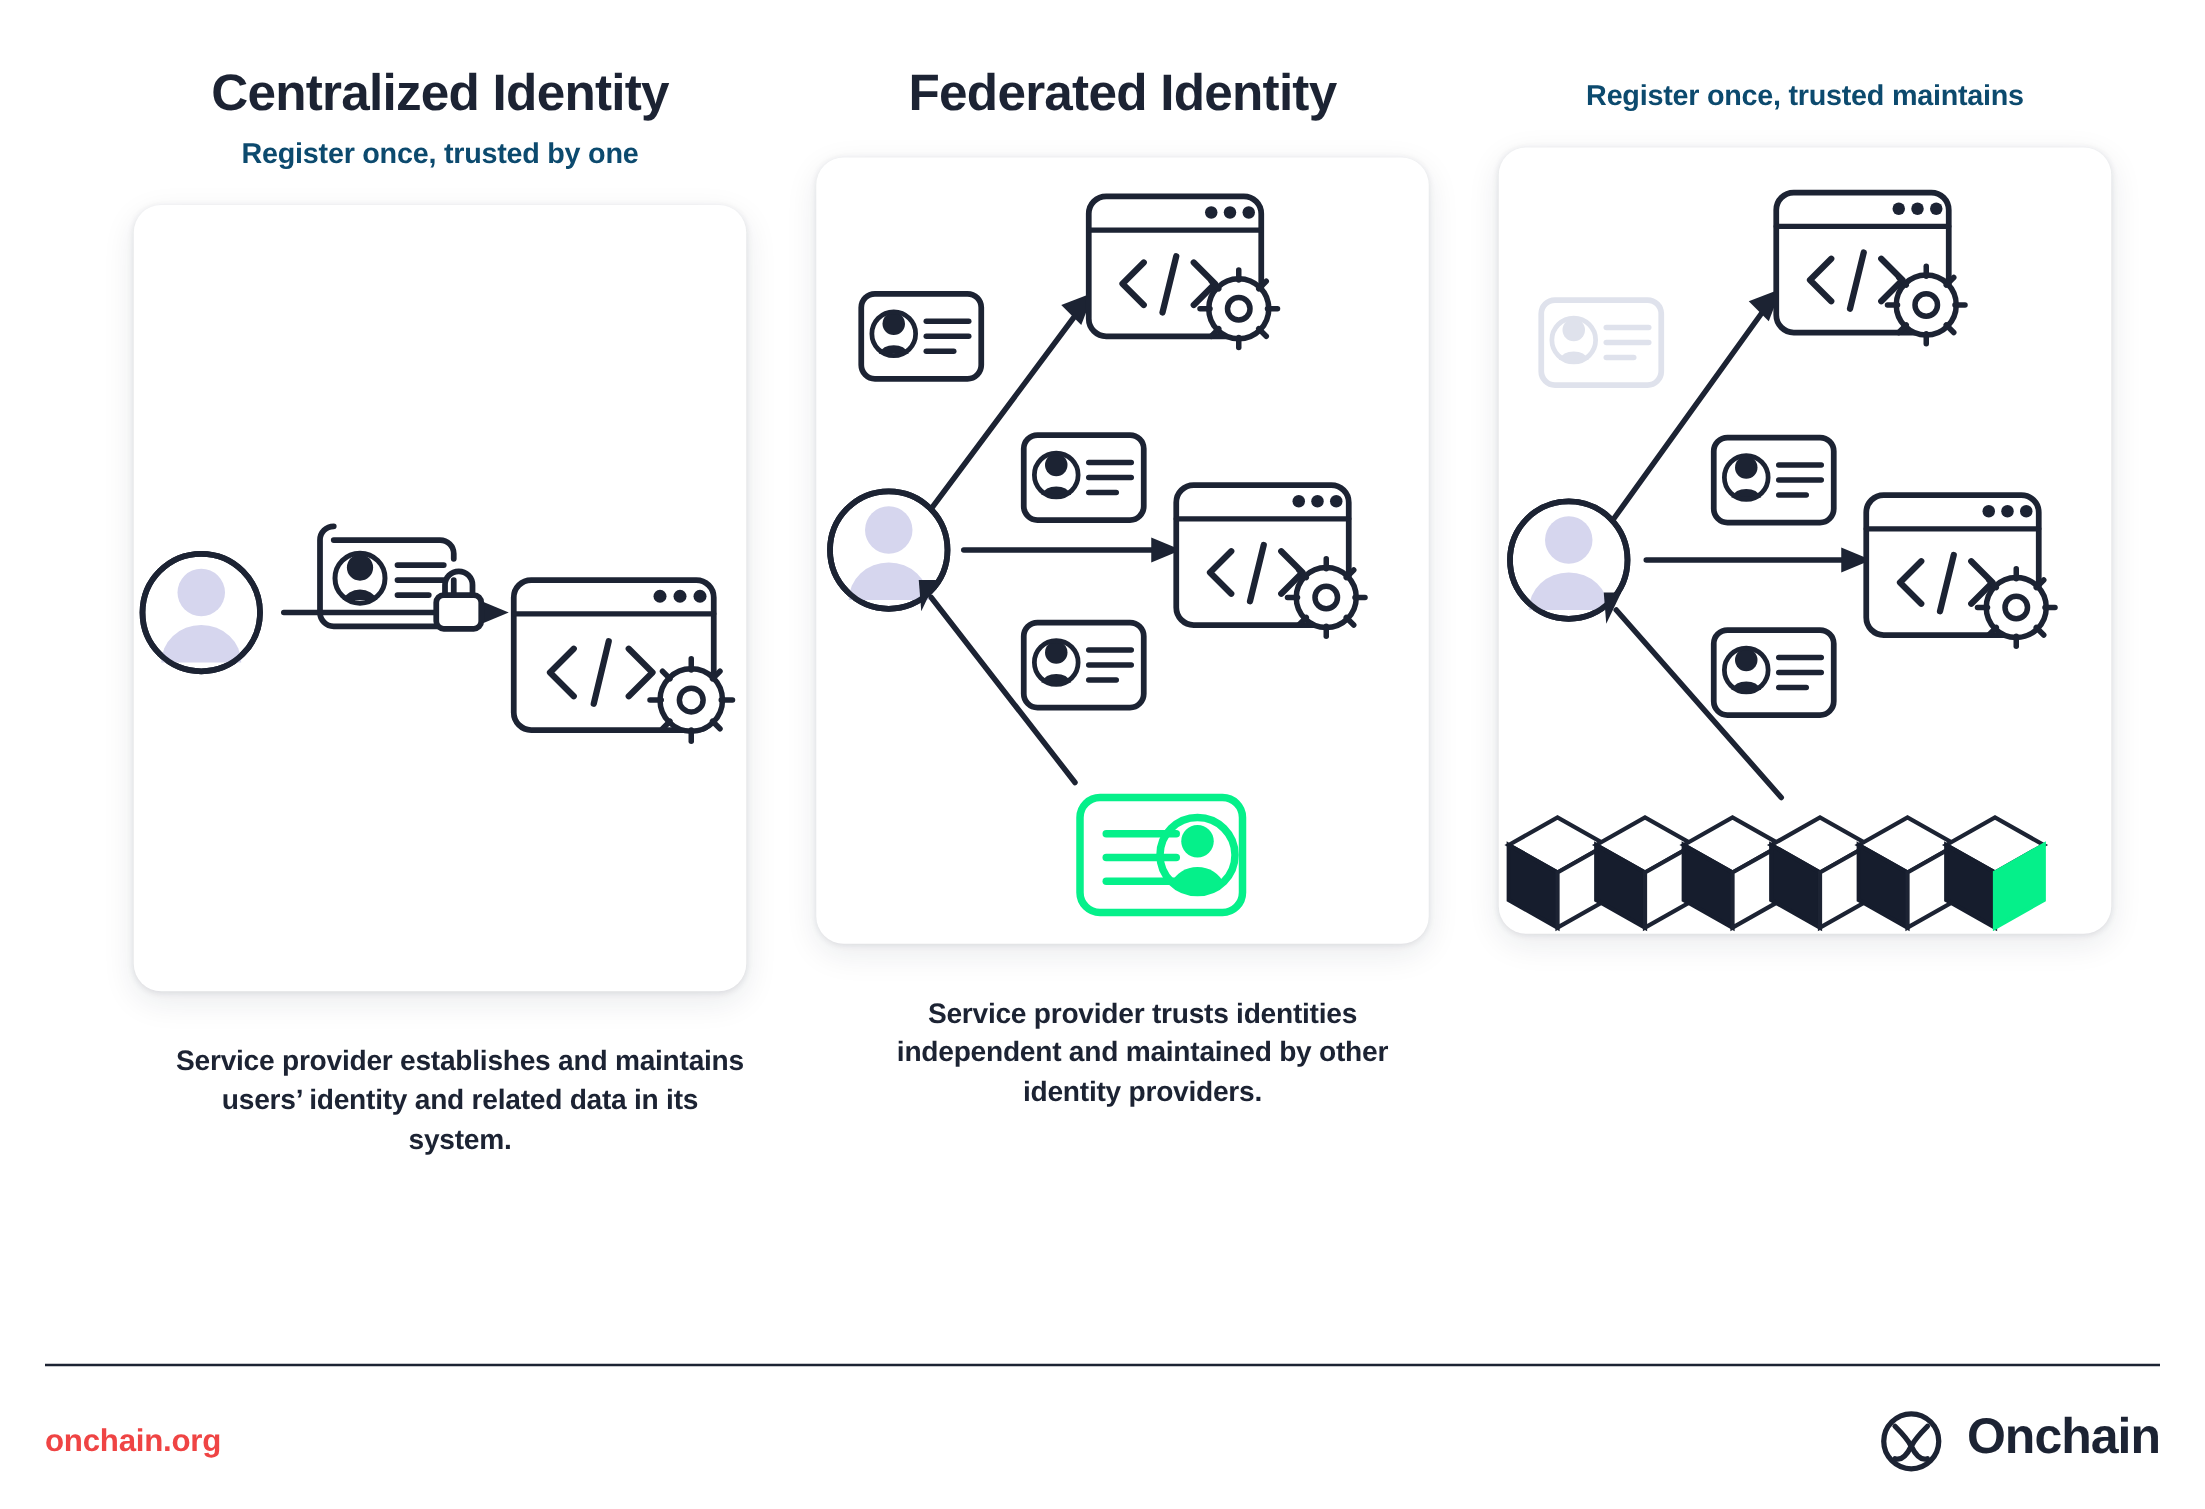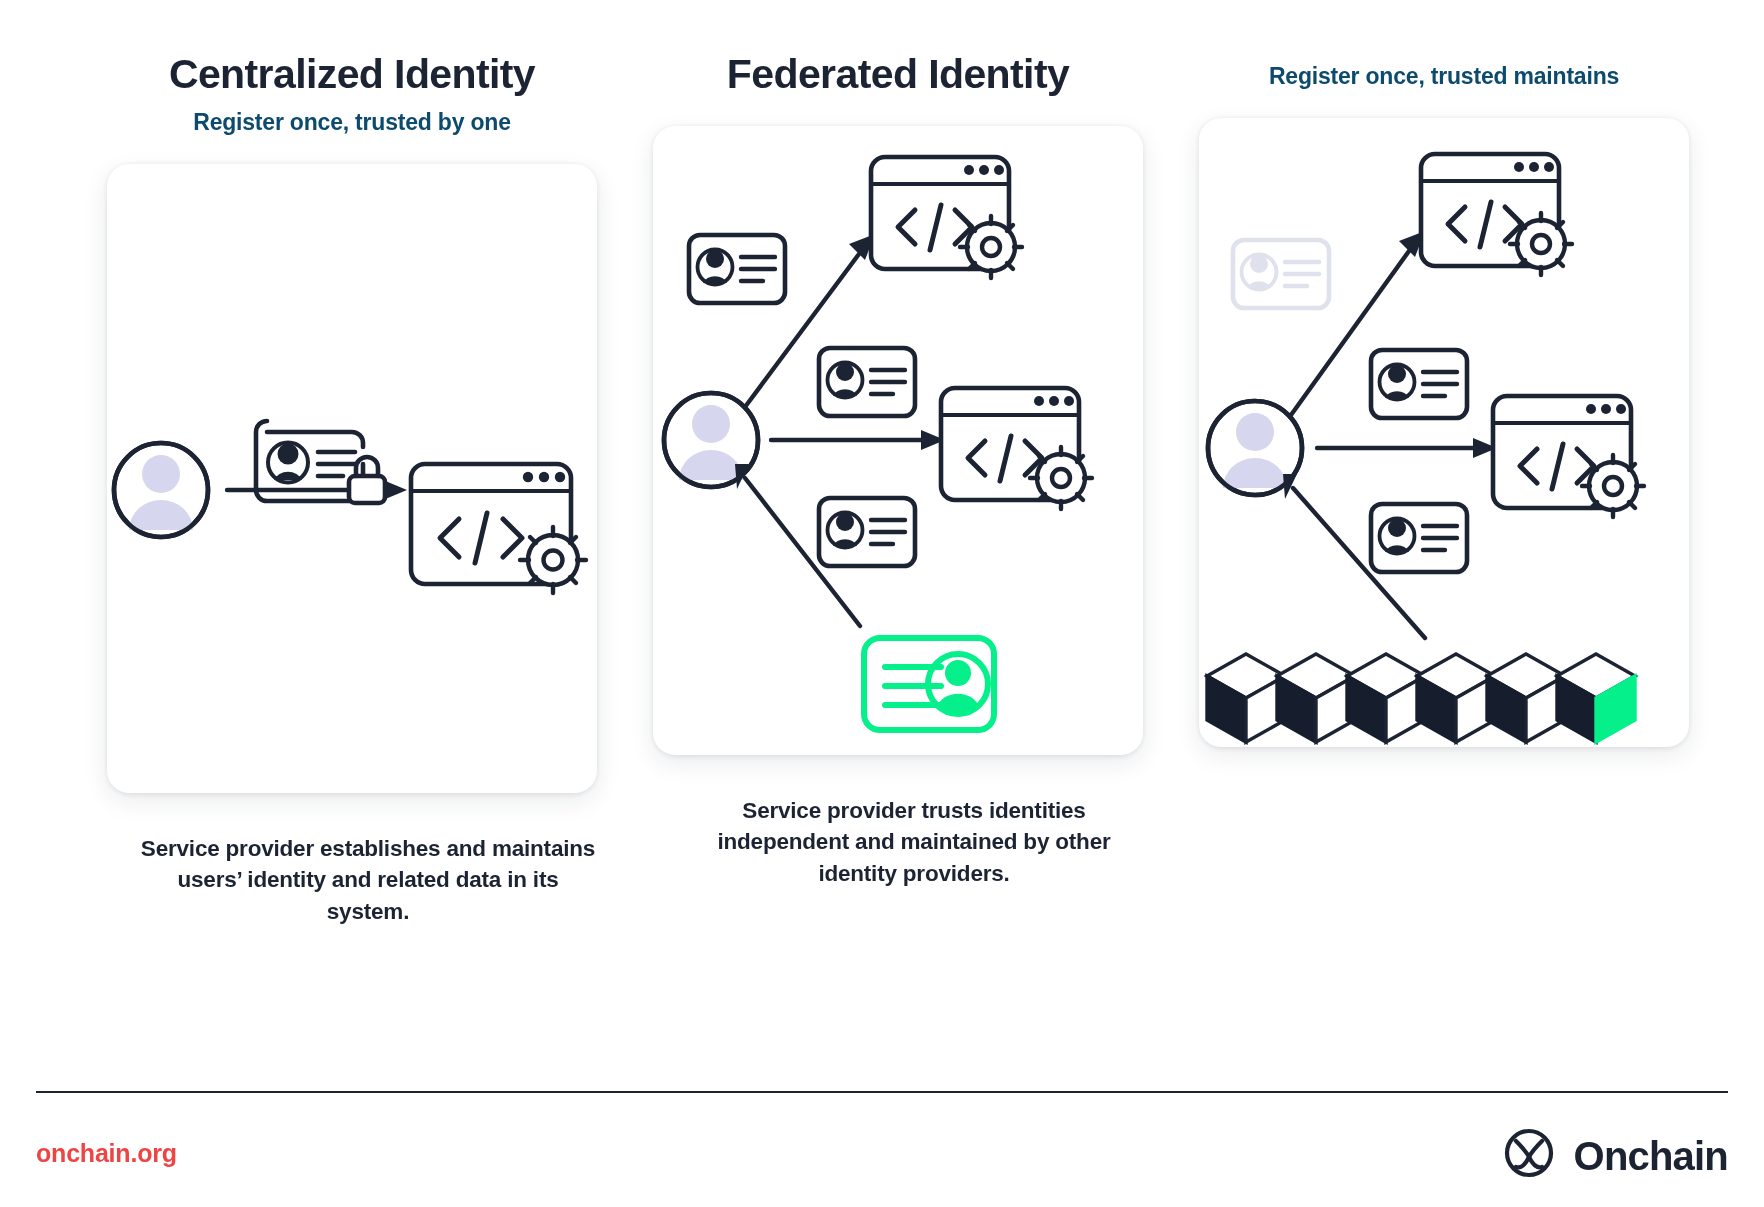--- a/index.html
+++ b/index.html
@@ -104,21 +104,21 @@
     justify-content: space-between;
   }
 
   .footer-url {
     font-size: 25px;
     font-weight: 700;
     color: #ef4444;
     letter-spacing: -0.2px;
   }
 
-  .brand { display: flex; align-items: flex-end; gap: 19px; }
+  .brand { display: flex; align-items: flex-start; gap: 19px; }
   .brand-mark { width: 52px; height: 52px; display: block; }
   .brand-name {
     font-size: 40px;
     font-weight: 700;
     color: #1c2333;
     letter-spacing: -0.8px;
   }
 </style>
 </head>
 <body>

